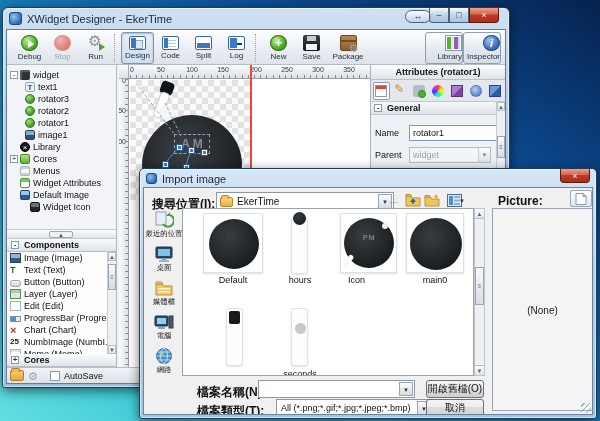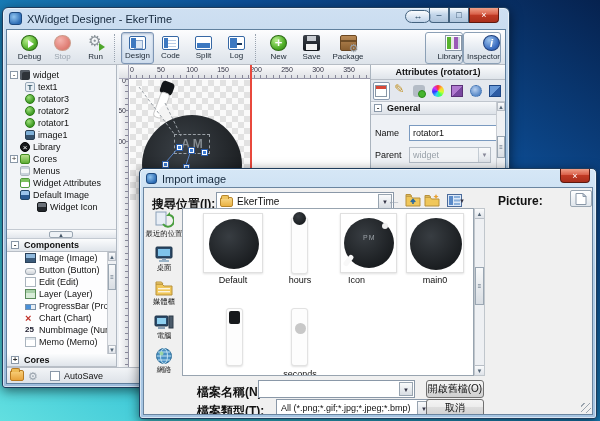--- a/index.html
+++ b/index.html
@@ -88,21 +88,21 @@
   .ni-cores { background: linear-gradient(#bce08e, #5fae37); border: 1px solid #3f8a1e; }
   .ni-menus { background: #f4f6f8; border: 1px solid #aab4be; box-shadow: inset 0 -2px 0 #c8d2dc, inset 0 2px 0 #c8d2dc; }
   .ni-wattr { background: #fff; border: 1px solid #4f9a3a; box-shadow: inset 0 3px 0 #7cc25e; }
   .ni-dimg { background: linear-gradient(#9cc4ec 0 4px, #2d5c94 4px); border: 1px solid #224668; }
   .ni-wicon { background: linear-gradient(#6a7078 0 4px, #23272c 4px); border: 1px solid #14171a; }
   .hsplit { height: 10px; position: relative; border-top: 1px solid #c4cad2; border-bottom: 1px solid #c4cad2; background: linear-gradient(#fafbfc, #e2e6ec); }
   .collapse-btn { position: absolute; left: 42px; top: 1px; width: 24px; height: 7px; border: 1px solid #9aa6b2; border-radius: 2px; background: #eef2f6; font-size: 6px; line-height: 6px; text-align: center; color: #456; }
   .phead { height: 13px; display: flex; align-items: center; gap: 3px; padding-left: 4px; font-size: 9px; font-weight: bold; color: #111;
     background: linear-gradient(#fbfcfd, #dfe4ea); border-bottom: 1px solid #b8bec6; }
   .complist { flex: 1; background: #fdfdfe; position: relative; overflow: hidden; }
-  .crow { height: 12px; display: flex; align-items: center; font-size: 9px; color: #111; padding-left: 18px; white-space: nowrap; }
+  .crow { height: 12px; display: flex; align-items: center; font-size: 9px; color: #111; padding-left: 3px; white-space: nowrap; }
   .cico { width: 11px; height: 10px; margin-right: 3px; flex: 0 0 auto; position: relative; font-size: 8px; }
   .ci-image { background: linear-gradient(#8fb8dc 0 4px, #3a5a7a 4px); border: 1px solid #2a4058; }
   .ci-text::after { content: "T"; color: #2a6a3a; font-weight: bold; font-size: 9px; }
   .ci-button { background: linear-gradient(#f8f8f8, #cfd4da); border: 1px solid #9aa4ae; border-radius: 3px; height: 7px; margin-top: 2px; }
   .ci-edit { background: #fff; border: 1px solid #aab4be; }
   .ci-layer { background: #d8ecd8; border: 1px solid #5a8a5a; box-shadow: inset 0 3px 0 #a8d0a8; }
   .ci-progress { background: linear-gradient(to right, #4a90d8 0 60%, #e8eef4 60%); border: 1px solid #7a92aa; height: 6px; margin-top: 2px; }
   .ci-chart::after { content: "\00d7"; color: #c03028; font-weight: bold; font-size: 11px; line-height: 10px; }
   .ci-numb::after { content: attr(data-text); color: #223; font-weight: bold; font-size: 8px; }
   .ci-memo { background: #fff; border: 1px solid #aab4be; box-shadow: inset 0 2px 0 #dde4ea; }
@@ -323,48 +323,52 @@
               <span>Menus</span>
             </div>
             <div class="trow" style="padding-left:13px">
               <span class="nico ni-wattr"></span>
               <span>Widget Attributes</span>
             </div>
             <div class="trow" style="padding-left:13px">
               <span class="nico ni-dimg"></span>
               <span>Default Image</span>
             </div>
-            <div class="trow" style="padding-left:30px">
+            <div class="trow" style="padding-left:23px">
               <span class="nico ni-wicon"></span>
               <span>Widget Icon</span>
             </div>
           </div>
           <div class="hsplit">
             <div class="collapse-btn">▲</div>
           </div>
           <div class="phead">
             <span class="expbox">-</span>
             <span>Components</span>
           </div>
           <div class="complist">
             <div class="crow">
               <span class="cico ci-image"></span>
               <span>Image (Image)</span>
             </div>
             <div class="crow">
+              <span class="cico ci-text"></span>
+              <span>Text (Text)</span>
+            </div>
+            <div class="crow">
               <span class="cico ci-button"></span>
               <span>Button (Button)</span>
             </div>
             <div class="crow">
+              <span class="cico ci-layer"></span>
+              <span>Layer (Layer)</span>
+            </div>
+            <div class="crow">
               <span class="cico ci-edit"></span>
               <span>Edit (Edit)</span>
-            </div>
-            <div class="crow">
-              <span class="cico ci-layer"></span>
-              <span>Layer (Layer)</span>
             </div>
             <div class="crow">
               <span class="cico ci-progress"></span>
               <span>ProgressBar (Progre...</span>
             </div>
             <div class="crow">
               <span class="cico ci-chart"></span>
               <span>Chart (Chart)</span>
             </div>
             <div class="crow">
@@ -628,20 +632,23 @@
         </div>
         <span class="flabel" style="left:94px;top:160px;width:46px">seconds</span>
       </div>
 
       <div class="dscroll">
         <div class="sarrow">▲</div>
         <div class="sthumb">≡</div>
         <div class="sarrow sdown">▼</div>
       </div>
 
+      <div class="preview-panel">
+        <span class="preview-none">(None)</span>
+      </div>
 
       <span class="dlbl" style="left:53px;top:196px">檔案名稱(N):</span>
       <div class="combo fncombo" style="left:114px;top:192px;width:157px;height:18px">
         <span></span>
         <span class="cdd">▼</span>
       </div>
       <div class="btn7" style="left:282px;top:192px;width:58px">開啟舊檔(O)</div>
 
       <span class="dlbl" style="left:53px;top:215px">檔案類型(T):</span>
       <div class="combo fncombo" style="left:132px;top:211px;width:157px;height:18px;font-size:9px">

